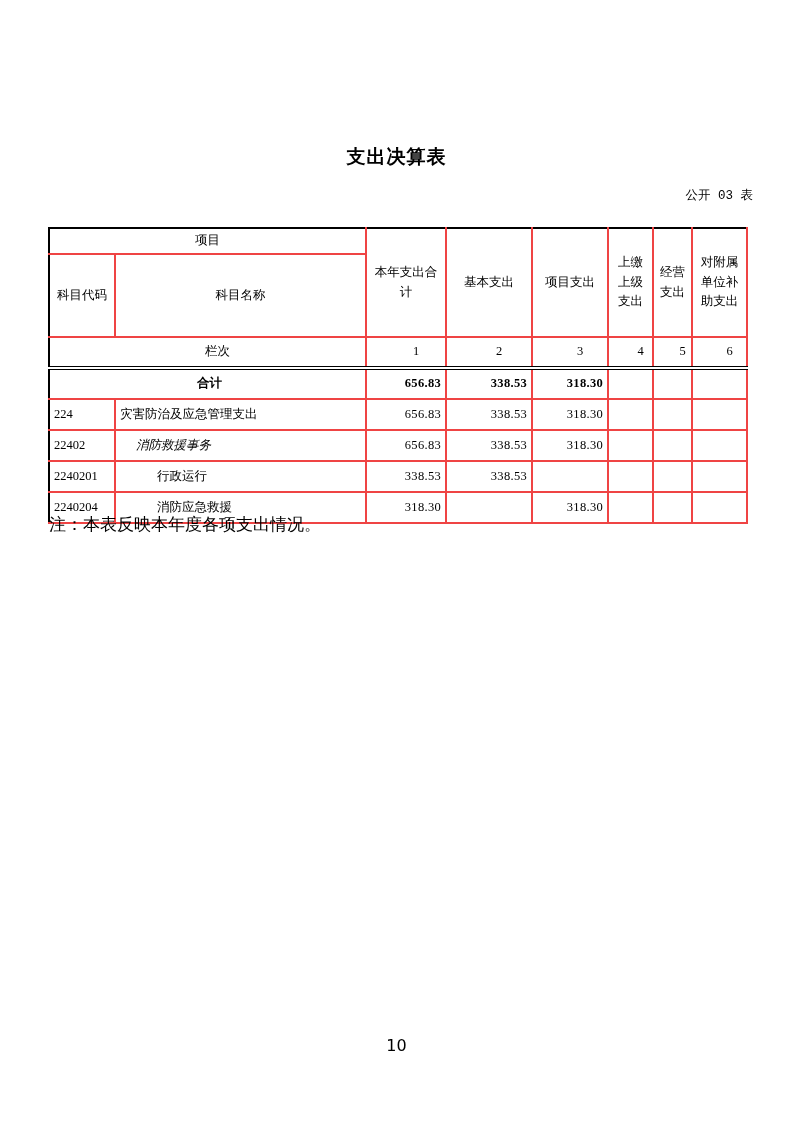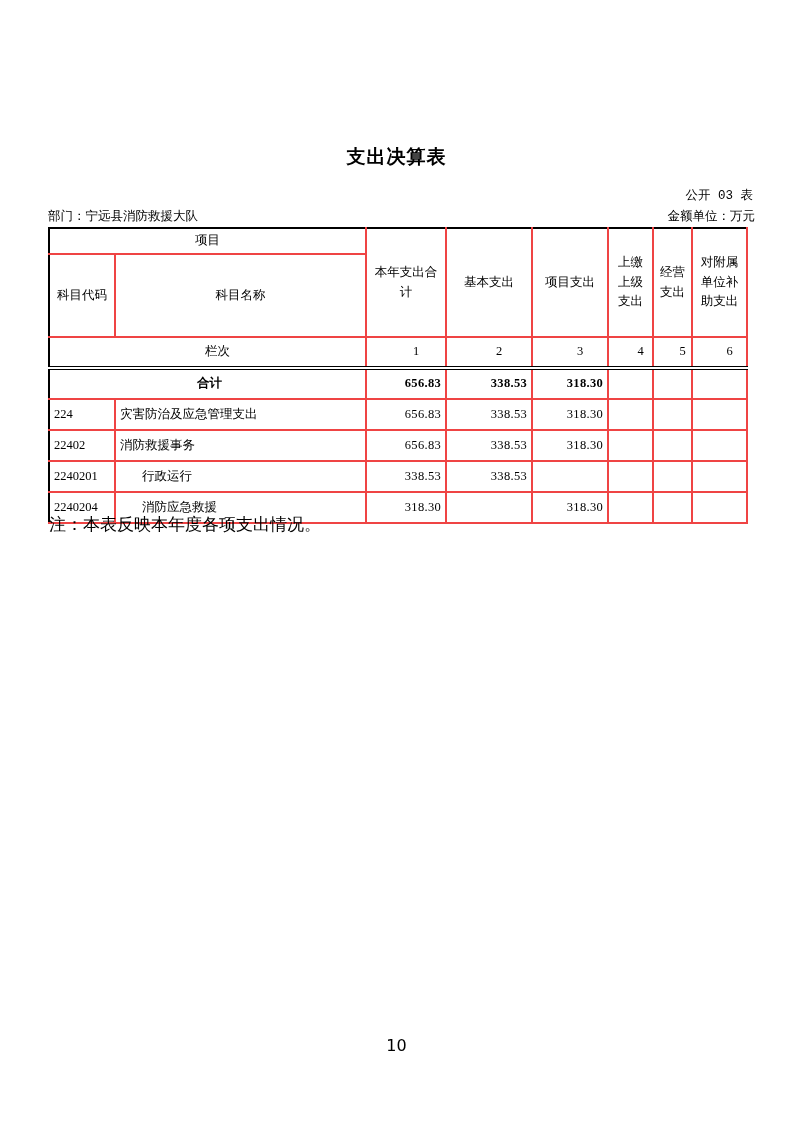--- a/index.html
+++ b/index.html
@@ -68,22 +68,22 @@
     border-top: 2px solid #000;
     border-bottom: 4px double #000;
     padding-left: 24px;
   }
   tr.row-total td { height: 31px; font-weight: bold; padding-left: 8px; }
   tr.row-data td { height: 31px; margin-left: 34px; }
 
   td.cell-label-center { text-align: center; }
   td.cell-code { text-align: left; padding-left: 7px; }
   td.cell-name { text-align: left; padding-left: 8px; }
-  td.cell-name.indent-1 { padding-left: 4px; }
-  td.cell-name.indent-2 { padding-left: 26px; }
+  td.cell-name.indent-1 { padding-left: 20px; font-style: italic; }
+  td.cell-name.indent-2 { padding-left: 41px; }
   td.cell-num { text-align: right; padding-right: 12px; letter-spacing: 0.3px; }
 
   .table-note {
     position: absolute;
     top: 513px; left: 49px;
     font-size: 17px;
   }
 
   .page-number {
     position: absolute;
@@ -95,24 +95,20 @@
 </style>
 </head>
 <body>
 
 <div class="page">
 
   <div class="doc-title">支出决算表</div>
 
   <div class="form-code">公开 03 表</div>
 
-  <div class="meta-row">
-    <span>部门：宁远县消防救援大队</span>
-    <span>金额单位：万元</span>
-  </div>
 
   <table class="report">
     <colgroup>
       <col style="width:66px">
       <col style="width:251px">
       <col style="width:80px">
       <col style="width:86px">
       <col style="width:76px">
       <col style="width:45px">
       <col style="width:39px">

